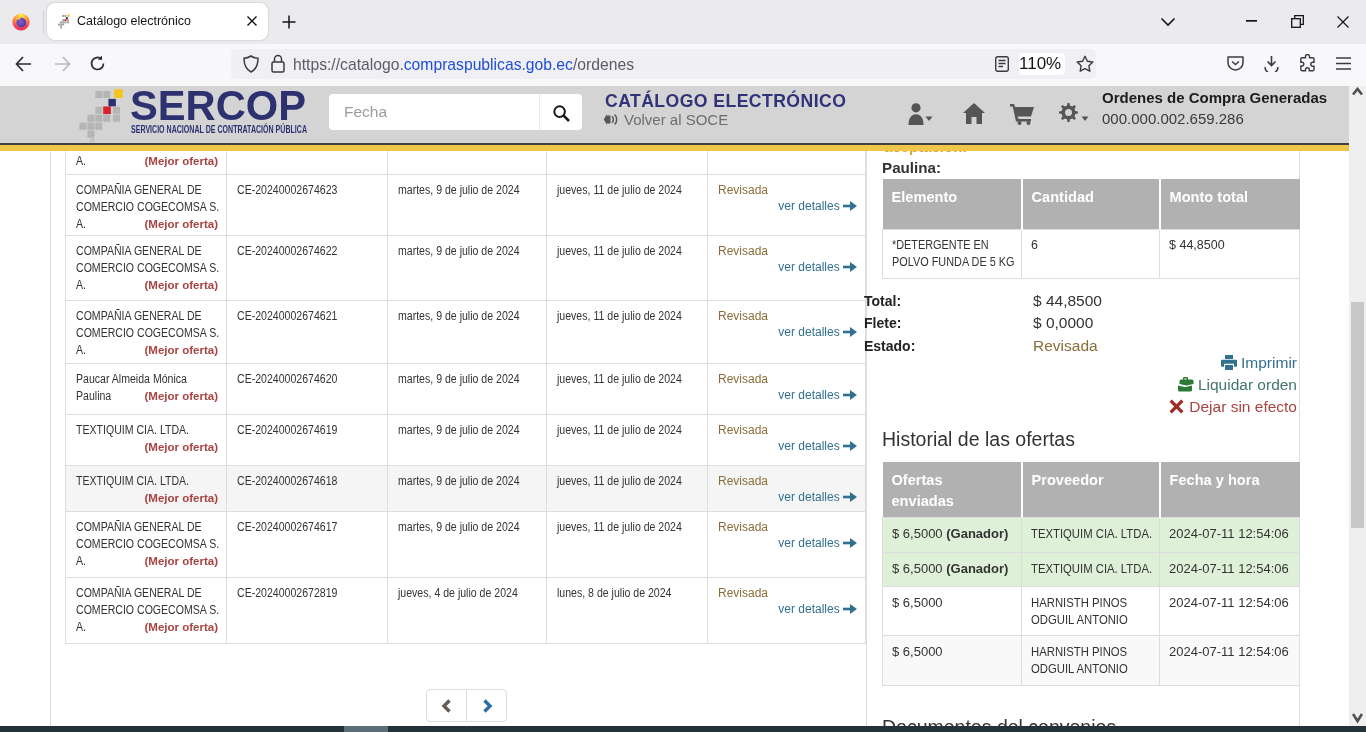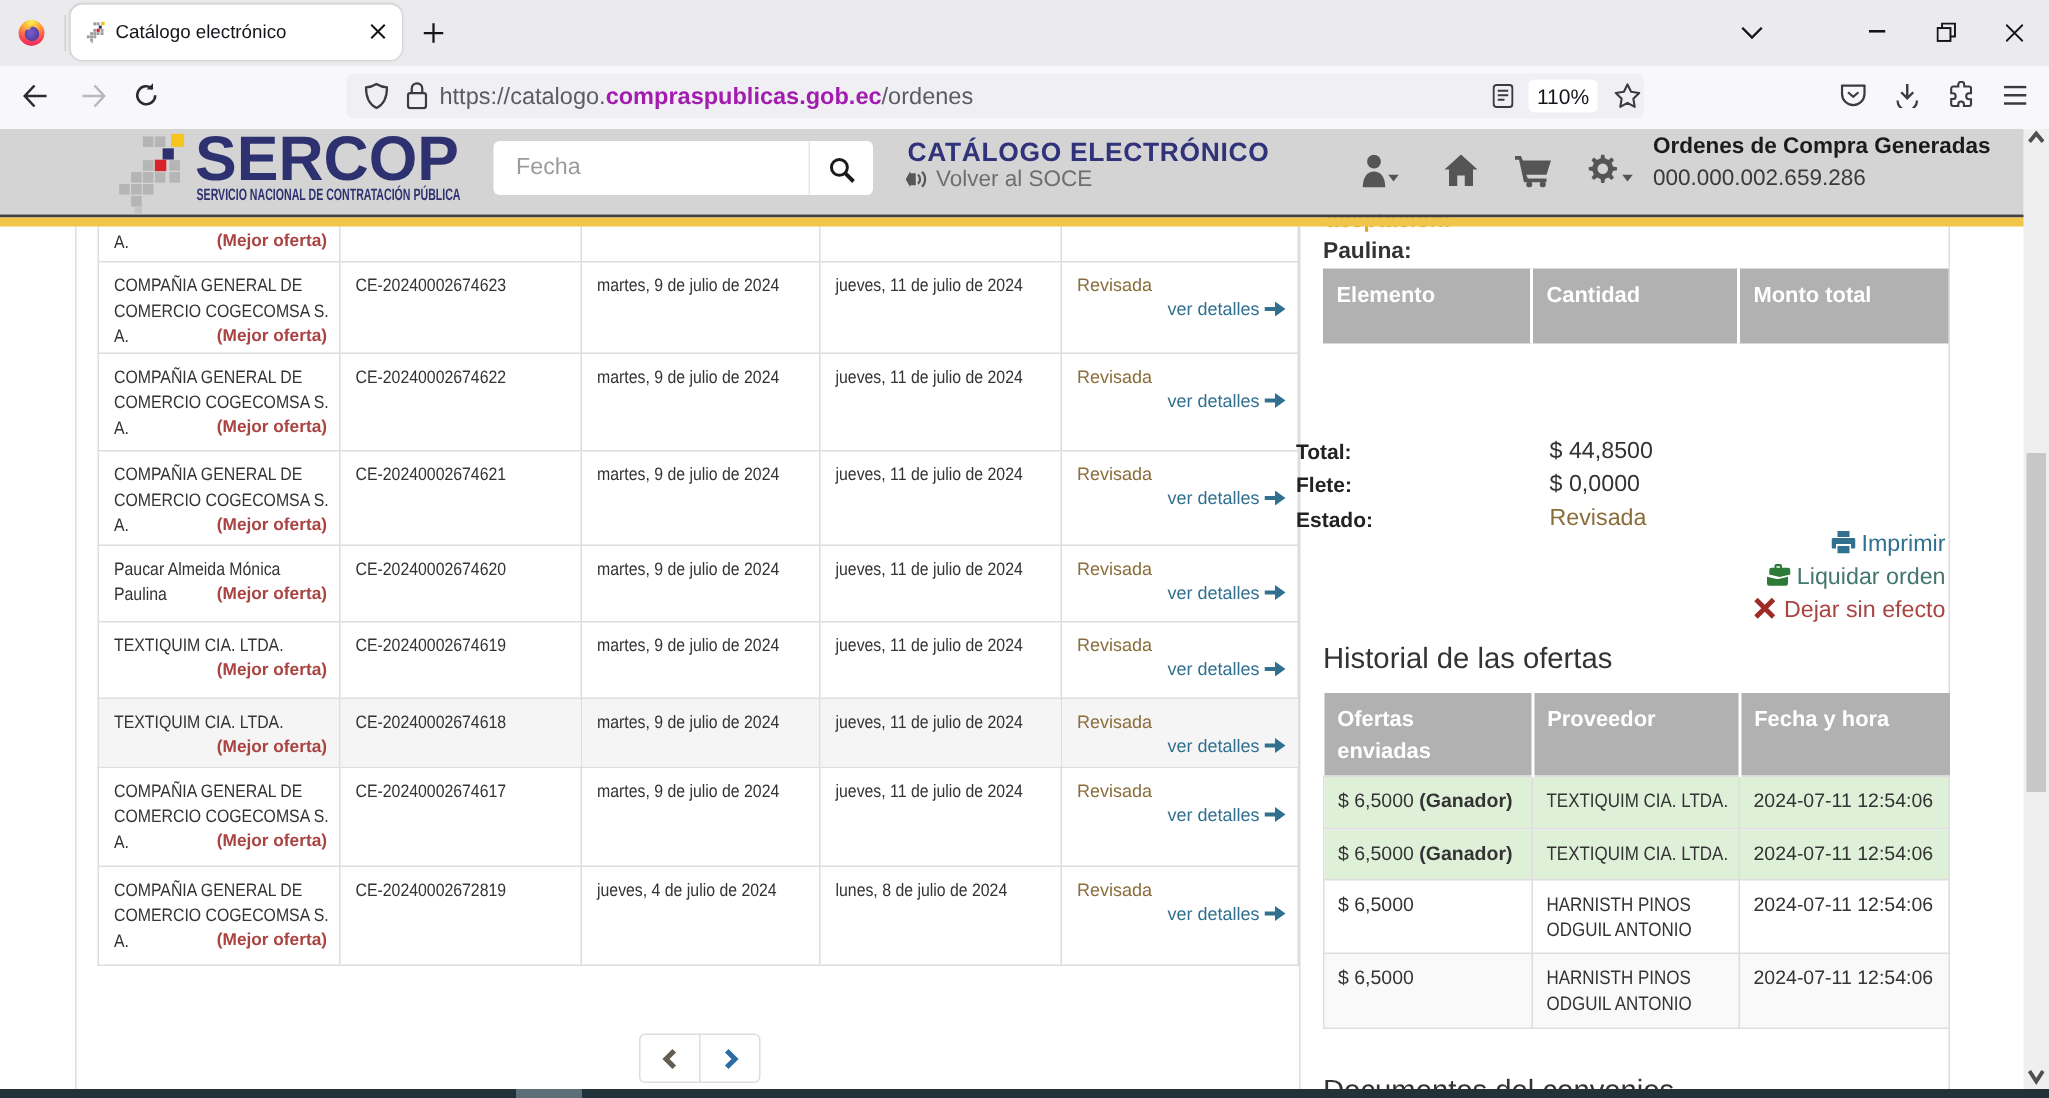--- a/index.html
+++ b/index.html
@@ -6,22 +6,22 @@
 *{margin:0;padding:0;box-sizing:border-box}
 html,body{width:1366px;height:732px;overflow:hidden;font-family:"Liberation Sans",sans-serif;background:#fff;position:relative}
 
 #tabbar{position:absolute;left:0;top:0;width:1366px;height:44px;background:#ebebee}
 #tab{position:absolute;left:47px;top:3px;width:221px;height:37px;background:#fff;border-radius:8px;box-shadow:0 0 2px rgba(0,0,0,.25)}
 #tabtitle{position:absolute;left:30px;top:11px;font-size:12.5px;color:#15141a;white-space:nowrap}
 #tabsep{position:absolute;left:43px;top:10px;width:1px;height:24px;background:#cfcfd4}
 #toolbar{position:absolute;left:0;top:44px;width:1366px;height:42px;background:#f8f8fa}
 #urlbar{position:absolute;left:231px;top:49px;width:865px;height:30px;background:#f0f0f4;border-radius:5px}
 #urltext{position:absolute;left:293px;top:56px;font-size:15.7px;color:#5b5b66;white-space:nowrap}
-#urltext b{color:#a21caf;font-weight:bold}
-#zoompill{position:absolute;left:1019px;top:53px;width:46px;height:22px;background:#fff;border-radius:4px;font-size:14px;color:#15141a;text-align:center;line-height:22px}
+#urltext b{color:#1d4ed8;font-weight:normal}
+#zoompill{position:absolute;left:1019px;top:53px;width:46px;height:22px;background:#fff;border-radius:4px;font-size:17px;color:#15141a;line-height:22px}
 
 #pageheader{position:absolute;left:0;top:86px;width:1349px;height:57px;background:#d4d4d4;z-index:2}
 #darkline{position:absolute;left:0;top:143px;width:1349px;height:2px;background:#414141;z-index:5}
 #yellowbar{position:absolute;left:0;top:145px;width:1349px;height:6px;background:#f0c64a;z-index:5}
 #searchbox{position:absolute;left:329px;top:94px;width:253px;height:36px;background:#fff;border-radius:4px;z-index:3}
 #searchbox .sep{position:absolute;right:42px;top:0;width:1px;height:36px;background:#e8e8e8}
 #buscar{position:absolute;left:15px;top:9px;font-size:15.5px;color:#9b9b9b}
 #cattitle{position:absolute;z-index:3;left:605px;top:91px;font-size:17.6px;font-weight:bold;color:#30327a;letter-spacing:.45px;white-space:nowrap}
 #volver{position:absolute;z-index:3;left:624px;top:111px;font-size:15px;color:#6e6e6e;white-space:nowrap}
 #ordenes1{position:absolute;z-index:3;left:1102px;top:89px;font-size:15px;font-weight:bold;color:#1b1b1b;white-space:nowrap}
@@ -365,20 +365,25 @@
       <col style="width:139px">
       <col style="width:138px">
       <col style="width:140px">
     </colgroup>
 <tbody>
       <tr style="height:50px">
         <th>Elemento</th>
         <th>Cantidad</th>
         <th>Monto total</th>
       </tr>
+<tr style="height:49px">
+        <td><span class="cx2">*DETERGENTE EN<br>POLVO FUNDA DE 5 KG</span></td>
+        <td>6</td>
+        <td>$ 44,8500</td>
+      </tr>
 </tbody>
   </table>
 <div class="rp" style="left:864px;top:290px;font-size:14px;font-weight:bold;color:#222;line-height:22.4px">Total:<br>Flete:<br>Estado:</div>
 <div class="rp" style="left:1033px;top:290px;font-size:15.5px;color:#333;line-height:22.4px">$ 44,8500<br>$ 0,0000<br><span class="rev">Revisada</span></div>
 <div class="rlink" style="top:354px;color:#31708f"><svg width="16" height="15" viewBox="0 0 16 15" style="vertical-align:-2px;margin-right:4px">
       <path d="M4 0 h8 v4 h-8 Z M1 4.7 h14 a1 1 0 0 1 1 1 v5 a1 1 0 0 1 -1 1 h-2 v-3 h-10 v3 h-2 a1 1 0 0 1 -1 -1 v-5 a1 1 0 0 1 1 -1 Z M4 10 h8 v5 h-8 Z" fill="#31708f"></path>
     </svg>Imprimir</div>
 <div class="rlink" style="top:376px;color:#43766c"><svg width="17" height="15" viewBox="0 0 17 15" style="vertical-align:-2px;margin-right:4px">
       <path d="M6 2.5 V1.2 a1.2 1.2 0 0 1 1.2 -1.2 h2.6 a1.2 1.2 0 0 1 1.2 1.2 V2.5 h4 a1.5 1.5 0 0 1 1.5 1.5 v3 l-7 1.6 l-7 -1.6 v-3 a1.5 1.5 0 0 1 1.5 -1.5 Z M7.3 2.5 h2.4 V1.5 h-2.4 Z" fill="#2d7a36"></path>
       <path d="M1 8.5 l6.4 1.5 h1.2 l6.4 -1.5 V13 a1.5 1.5 0 0 1 -1.5 1.5 h-11 a1.5 1.5 0 0 1 -1.5 -1.5 Z" fill="#2d7a36"></path>

